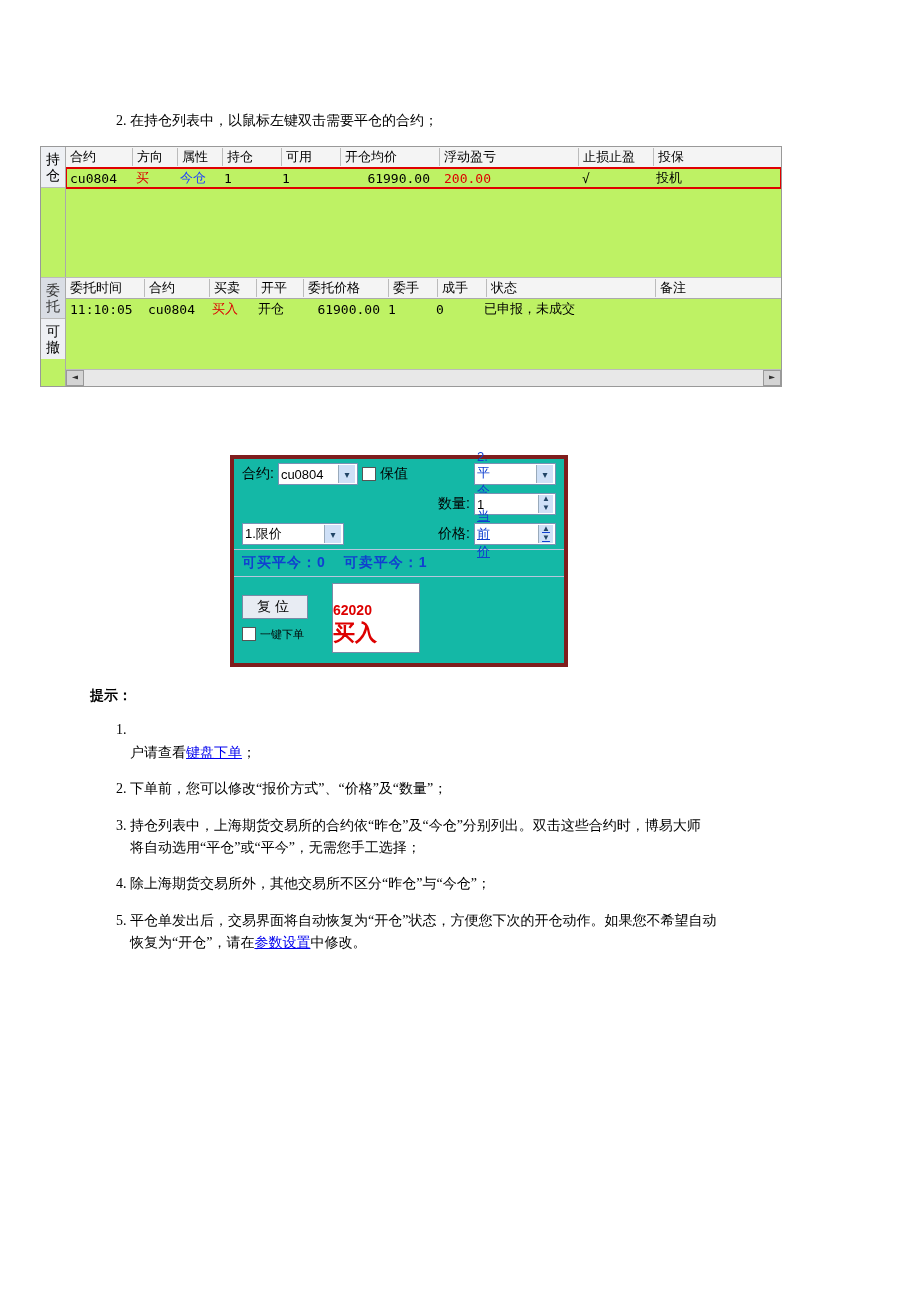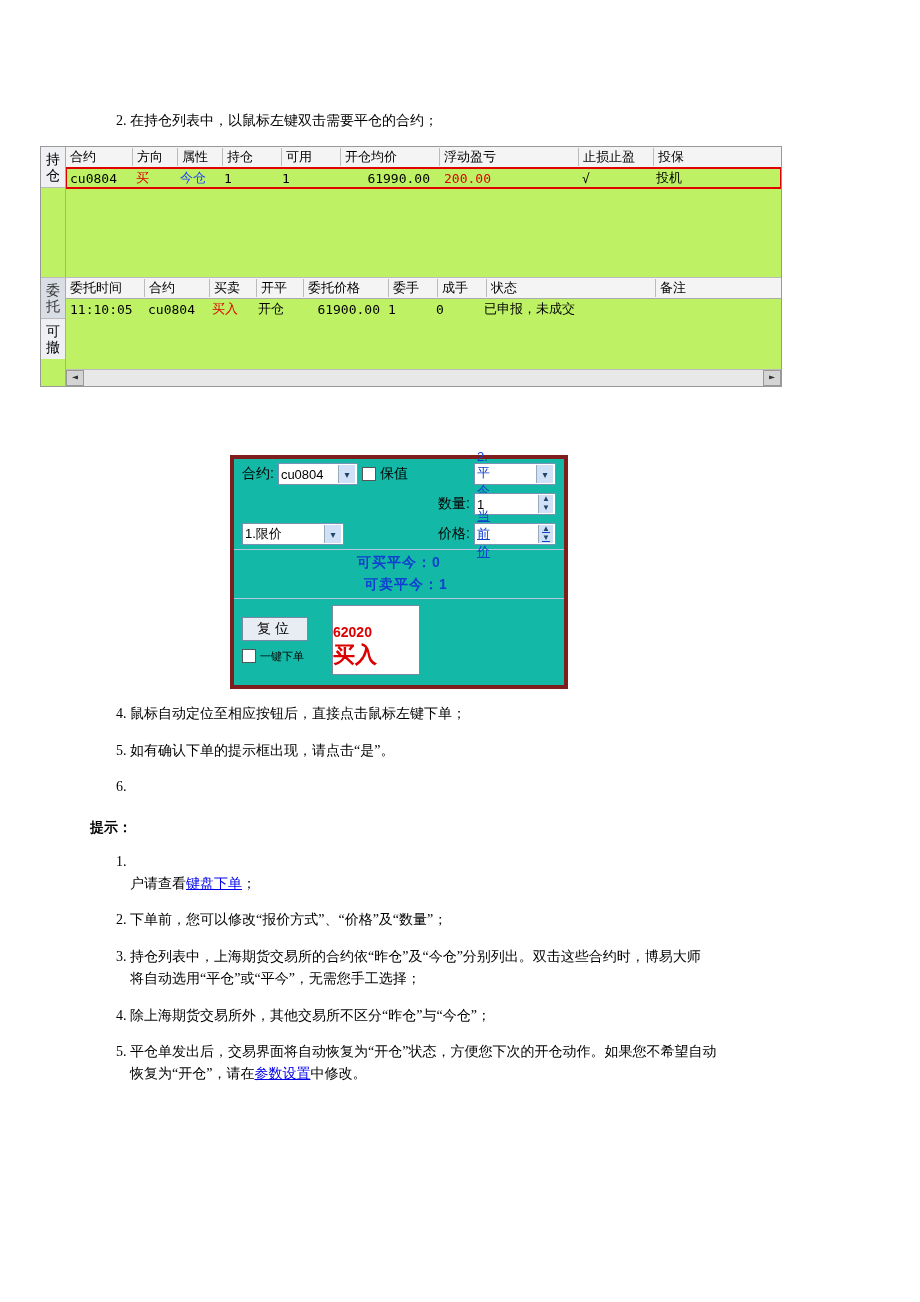--- a/index.html
+++ b/index.html
@@ -156,21 +156,21 @@
     font-size: 10px; color:#246;
   }
   .spn-btns {
     display:flex; flex-direction:column;
     border-left:1px solid #9ab;
   }
   .spn-btns span {
     height:9px; width:14px; font-size:8px; line-height:8px;
     text-align:center; background:#cfe0f7; color:#246;
   }
-  .prow.bluebold { color:#1040d0; font-weight:bold; letter-spacing:1px;flex-direction:column;}
+  .prow.bluebold { color:#1040d0; font-weight:bold; letter-spacing:1px;}
   .hedge-txt { color:#1040d0; font-weight:normal;gap:36px; }
   .chk {
     width:12px; height:12px; border:1px solid #555; background:#fff; display:inline-block;
   }
   .btn-area {
     display:flex;
     align-items:center;
     padding: 6px 8px 10px 8px;
     gap: 24px;
   }
@@ -325,25 +325,20 @@
         <span>一键下单</span>
       </div>
     </div>
     <div class="bigbtn buy">
       <div class="price">62020</div>
       <div class="act">买入</div>
     </div>
   </div>
 </div>
 
-<ol class="main-list" start="4">
-  <li><span>鼠标自动定位至相应按钮后，直接点击鼠标左键下单；</span></li>
-  <li><span>如有确认下单的提示框出现，请点击“是”。</span></li>
-  <li></li>
-</ol>
 
 <div class="tips-title">提示：</div>
 
 <ol class="main-list" start="1">
   <li>
     <br>
     <span>户请查看</span><span class="link-blue">键盘下单</span><span>；</span>
   </li>
   <li><span>下单前，您可以修改“报价方式”、“价格”及“数量”；</span></li>
   <li>

